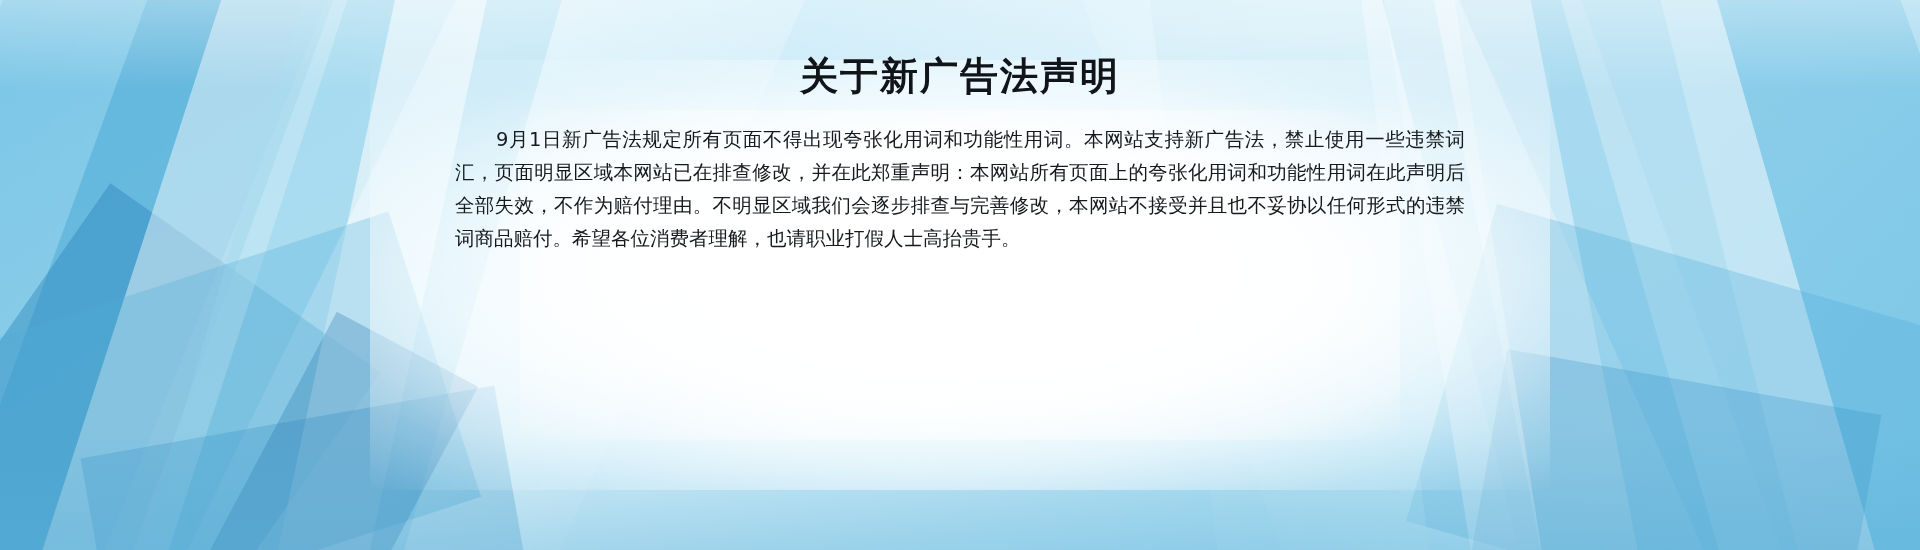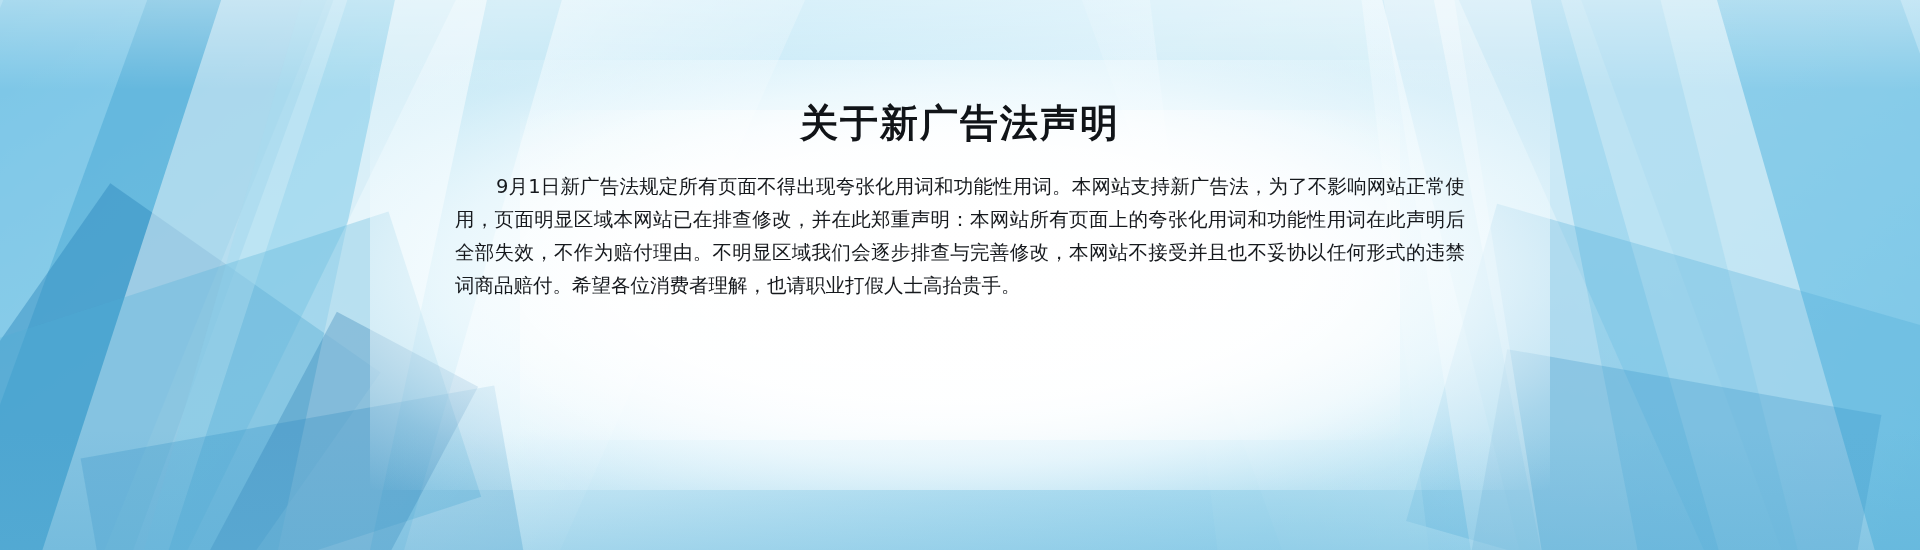--- a/index.html
+++ b/index.html
@@ -70,21 +70,21 @@
     width:880px; height:330px;
     background:radial-gradient(ellipse at center, rgba(255,255,255,.98) 0%, rgba(255,255,255,.80) 55%, rgba(255,255,255,0) 100%);
     pointer-events:none;
   }
 
   
   #content {
     position:absolute;
     left:50%; top:0; transform:translateX(-50%);
     width:1010px; height:550px;
-    padding-top:100px;
+    padding-top:53px;
   }
 
   #page-title {
     text-align:center;
     font-size:38px;
     font-weight:bold;
     color:#111418;
     letter-spacing:2px;
     line-height:1.25;
     font-family:"DejaVu Sans","Liberation Sans",sans-serif;
@@ -136,17 +136,17 @@
   <div class="bshade"></div>
 
   <div class="glow"></div>
   <div class="glow2"></div>
 
   <div id="content">
 
     <h1 id="page-title">关于新广告法声明</h1>
 
     <div id="statement-body">
-      <p class="para indent">9月1日新广告法规定所有页面不得出现夸张化用词和功能性用词。本网站支持新广告法，为了不影响网站正常使用，页面明显区域本网站已在排查修改，并在此郑重声明：本网站所有页面上的夸张化用词和功能性用词在此声明后全部失效，不作为赔付理由。不明显区域我们会逐步排查与完善修改，本网站不接受并且也不妥协以任何形式的违禁词商品赔付。希望各位消费者理解，也请职业打假人士高抬贵手。</p>
+      <p class="para indent">9月1日新广告法规定所有页面不得出现夸张化用词和功能性用词。本网站支持新广告法，禁止使用一些违禁词汇，页面明显区域本网站已在排查修改，并在此郑重声明：本网站所有页面上的夸张化用词和功能性用词在此声明后全部失效，不作为赔付理由。不明显区域我们会逐步排查与完善修改，本网站不接受并且也不妥协以任何形式的违禁词商品赔付。希望各位消费者理解，也请职业打假人士高抬贵手。</p>
     </div>
 
   </div>
 </div>
 
 </body></html>

